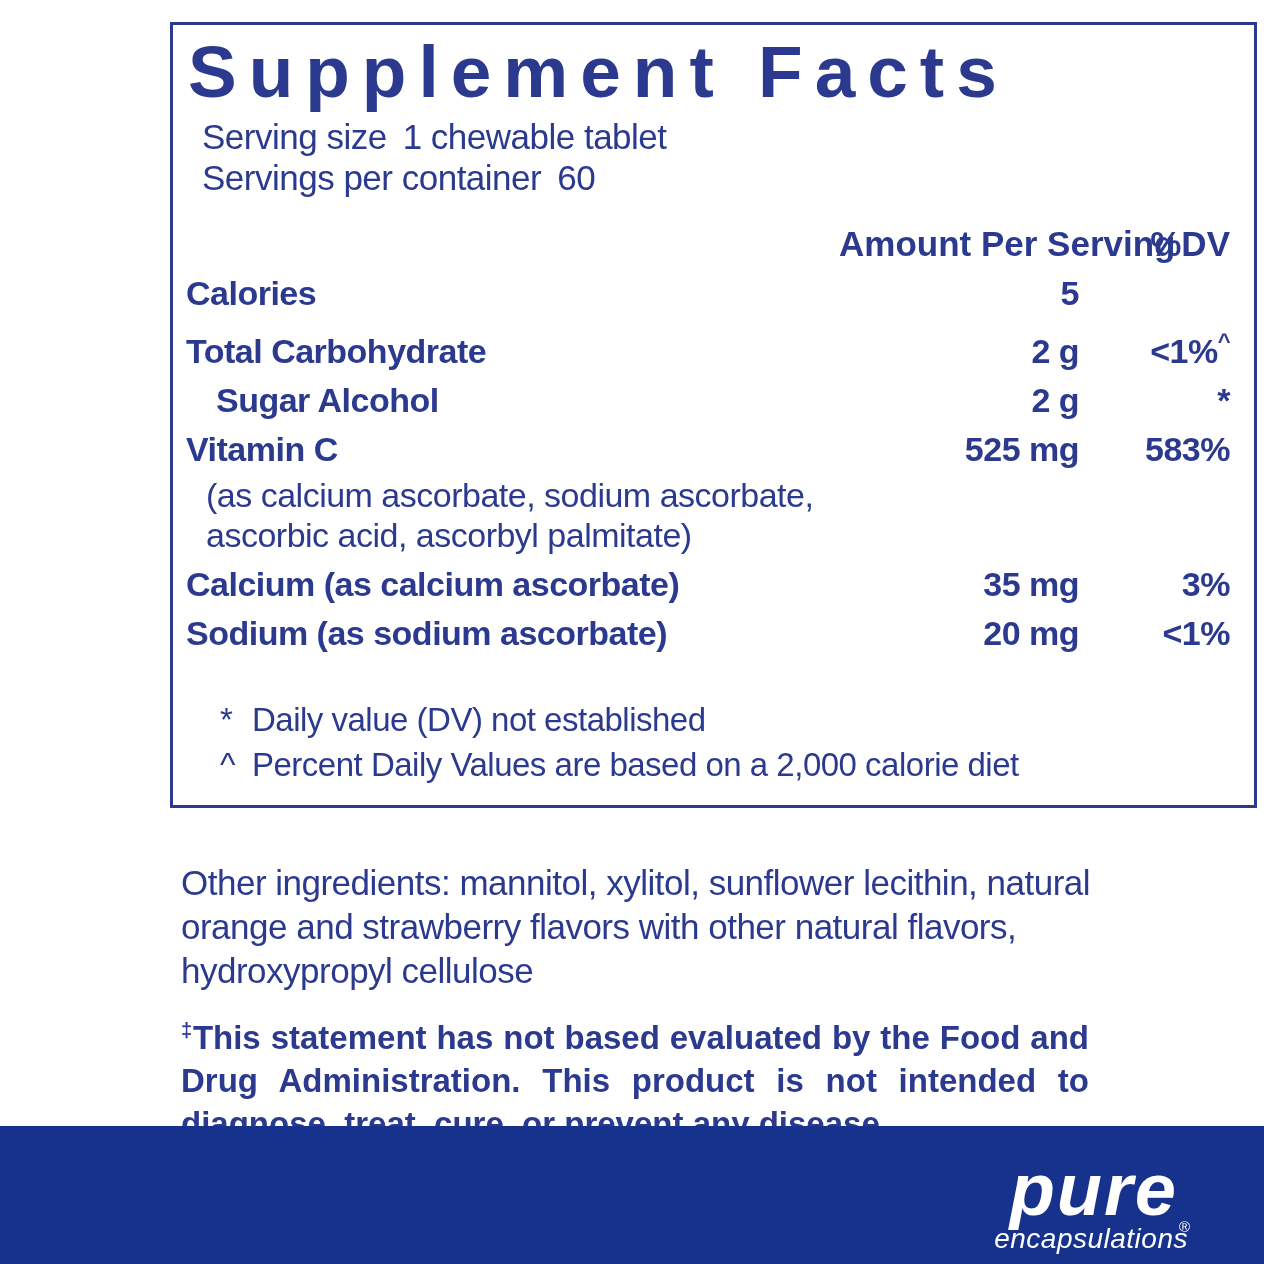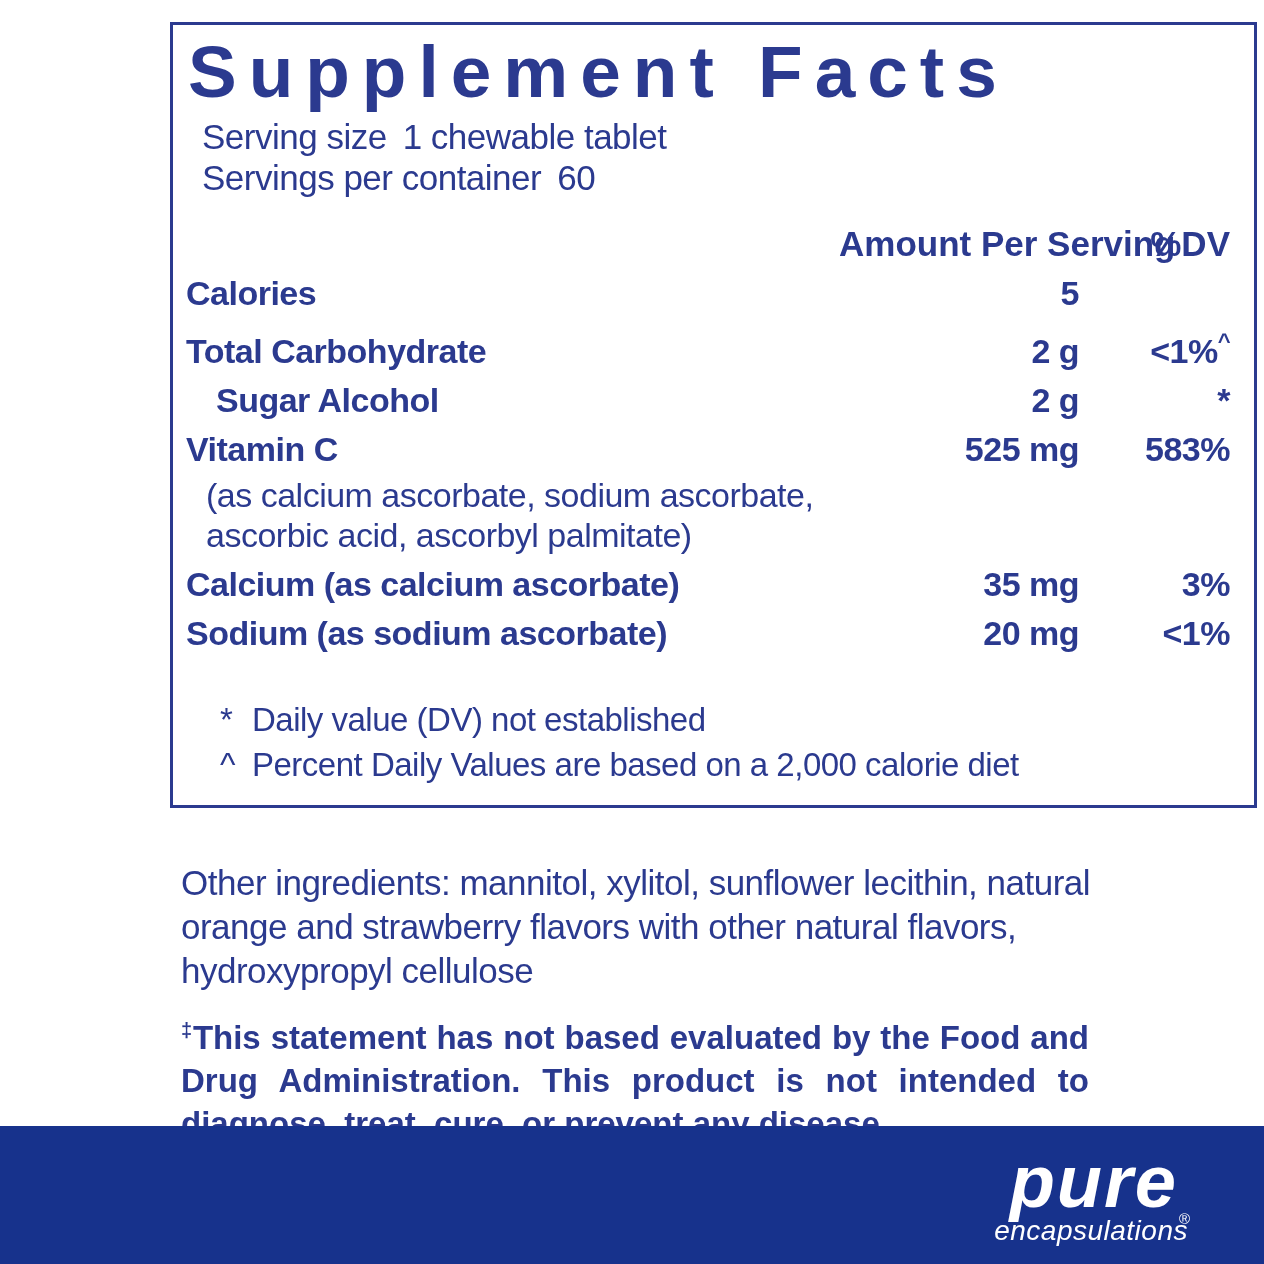--- a/index.html
+++ b/index.html
@@ -101,21 +101,21 @@
     position: absolute;
     left: 0;
     top: 1126px;
     width: 1264px;
     height: 138px;
     background: #17328c;
   }
   .logo {
     position: absolute;
     right: 76px;
-    top: 26px;
+    top: 34px;
     text-align: right;
     color: #ffffff;
   }
   .logo .pure {
     font-size: 74px;
     font-weight: bold;
     font-style: italic;
     line-height: 0.82;
     letter-spacing: 2px;
     padding-right: 10px;

